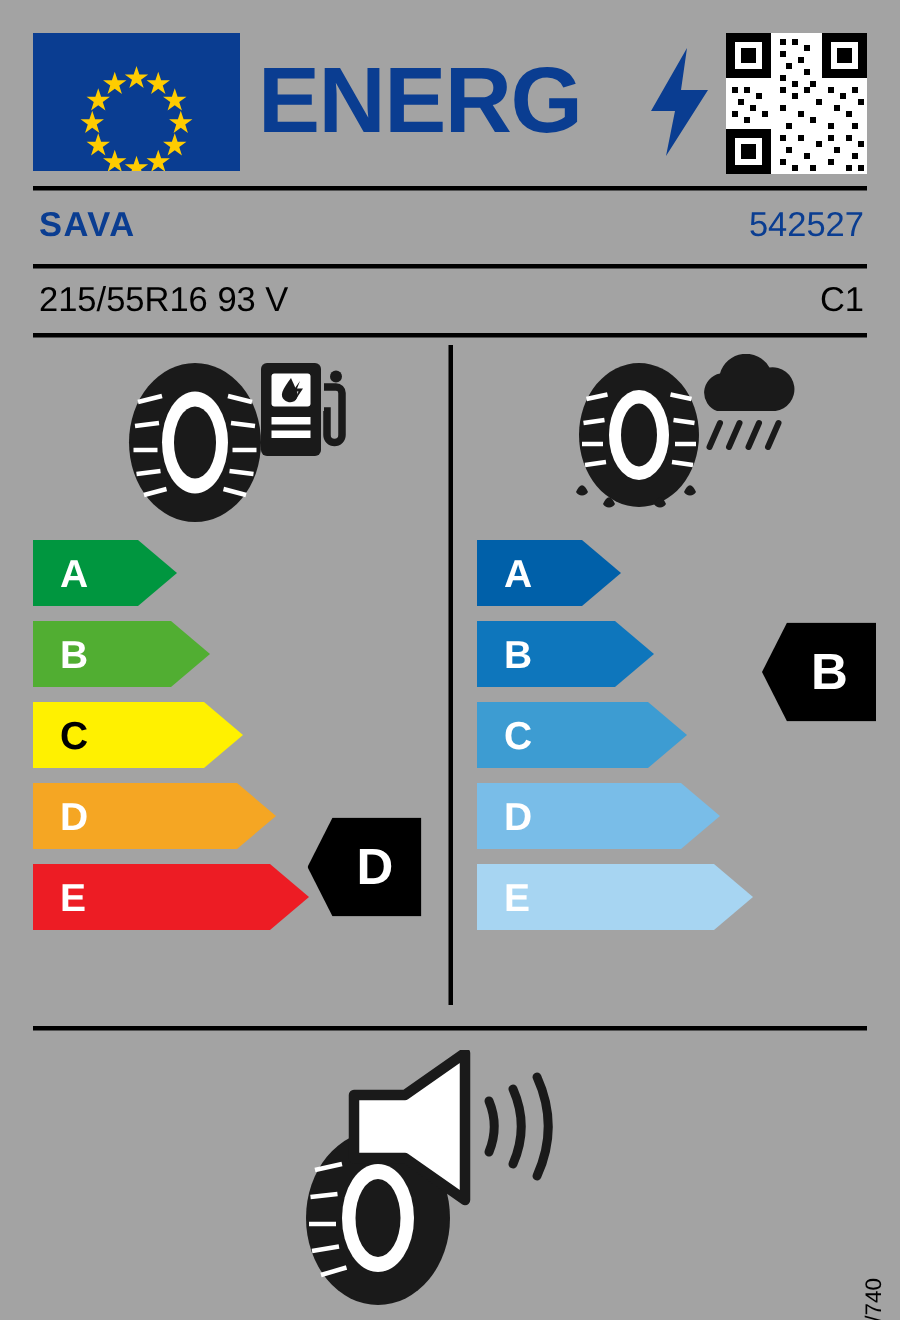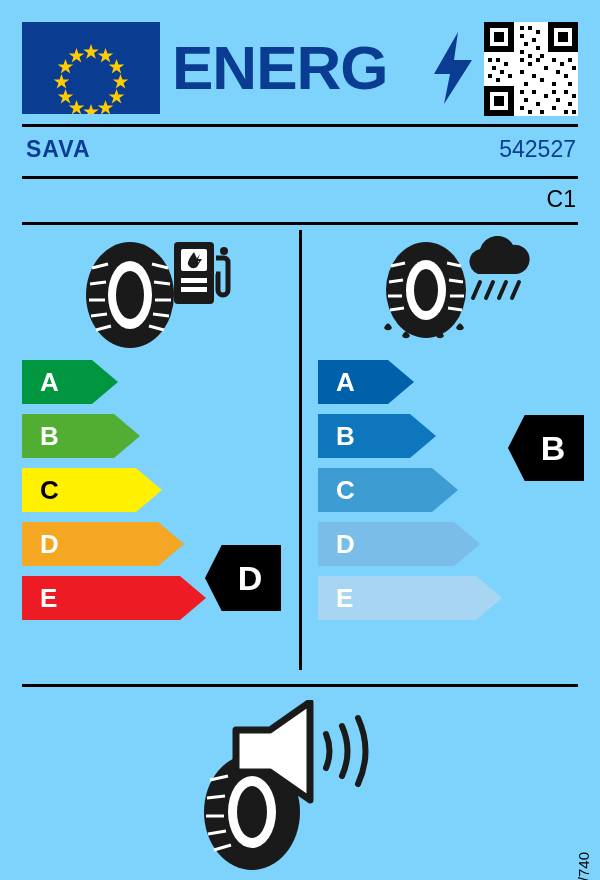--- a/index.html
+++ b/index.html
@@ -1,20 +1,20 @@
 <!DOCTYPE html>
 <html><head>
 <meta charset="utf-8">
 <style>
   html,body{margin:0;padding:0;background:#000;}
   body{font-family:"Liberation Sans", sans-serif;}
   .label{
     position:relative;
     width:600px;height:880px;
-    background:#7dd3fc;
+    background:#a3a3a3;
     overflow:hidden;
   }
   
   .eu-flag{
     position:absolute;left:22px;top:22px;width:138px;height:92px;
     background:#0a3d91;
   }
   .eu-flag svg{display:block;}
   .energ{
     position:absolute;left:172px;top:22px;
@@ -202,20 +202,21 @@
   </div>
 
   <div class="hline" style="left:22px;top:124px;width:556px;"></div>
   <div class="hline" style="left:22px;top:176px;width:556px;"></div>
   <div class="hline" style="left:22px;top:222px;width:556px;"></div>
   <div class="hline" style="left:22px;top:684px;width:556px;"></div>
   <div class="vline" style="left:299px;top:230px;height:440px;"></div>
 
   <div class="brand">SAVA</div>
   <div class="code">542527</div>
+  <div class="size">215/55R16 93 V</div>
   <div class="cls">C1</div>
 
   <div class="tyre-icon" style="left:82px;top:240px;">
     <svg width="96" height="110" viewBox="0 0 96 110">
       <ellipse cx="48" cy="55" rx="44" ry="53" fill="#1a1a1a"></ellipse>
       <ellipse cx="48" cy="55" rx="22" ry="34" fill="#fff"></ellipse>
       <ellipse cx="48" cy="55" rx="14" ry="24" fill="#1a1a1a"></ellipse>
       <g stroke="#fff" stroke-width="3">
         <line x1="10" y1="28" x2="26" y2="24"></line>
           <line x1="8" y1="44" x2="24" y2="42"></line>

